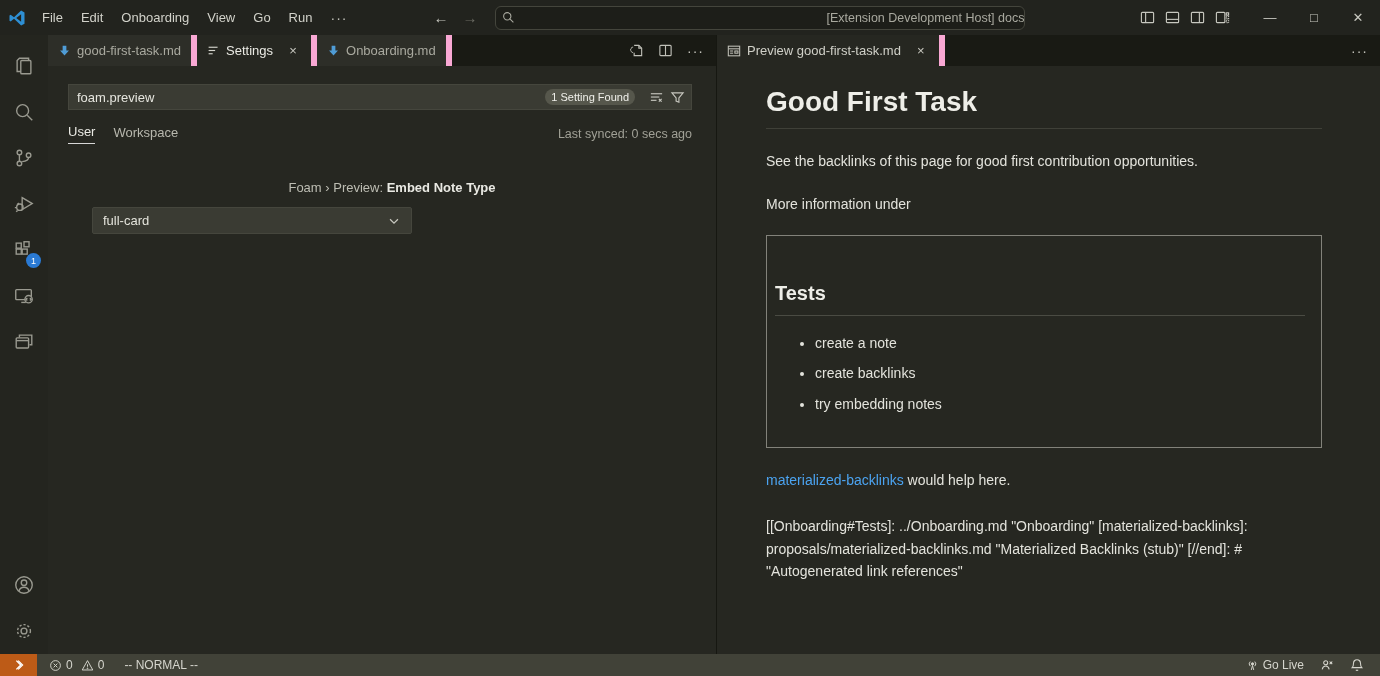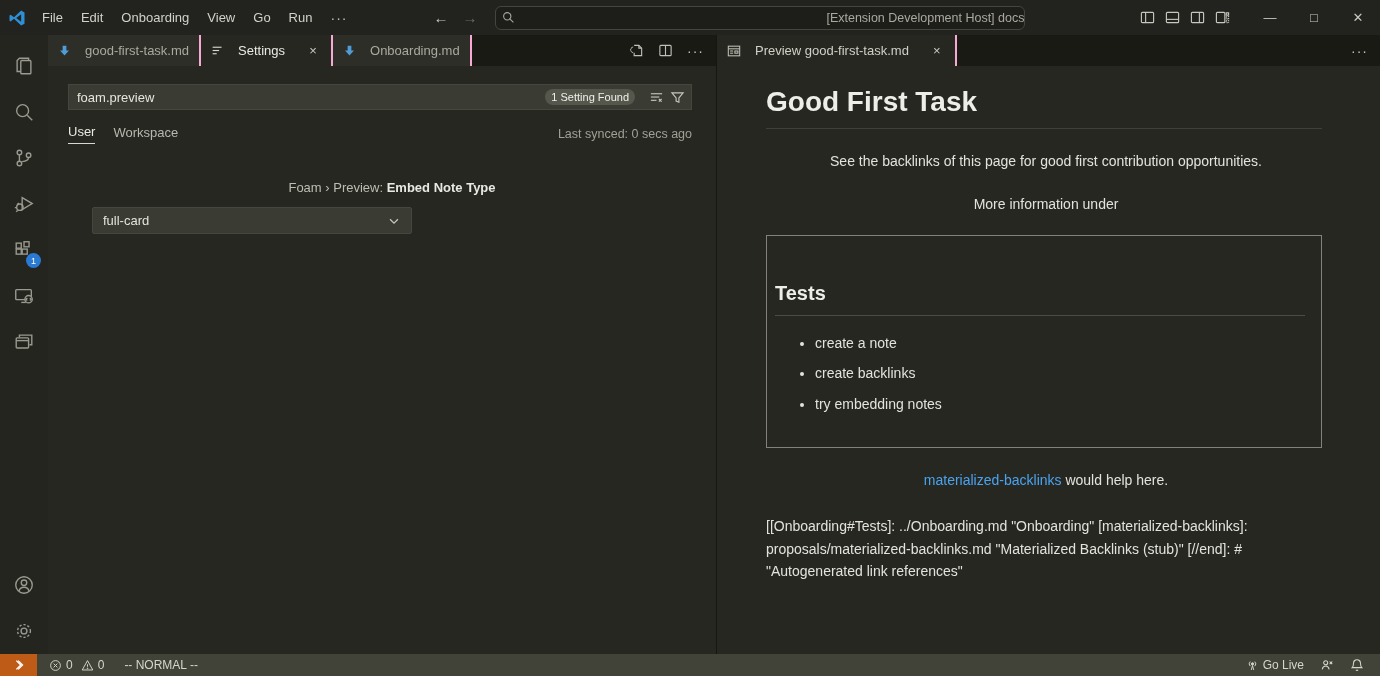--- a/index.html
+++ b/index.html
@@ -23,21 +23,21 @@
   .main { flex:1 1 auto; display:flex; min-height:0; }
   .activitybar { width:48px; background:#24251f; display:flex; flex-direction:column; align-items:center; padding-top:8px; flex:0 0 auto; }
   .ab-item { width:48px; height:46px; display:flex; align-items:center; justify-content:center; position:relative; color:#9a9a90; }
   .ab-spacer { flex:1; }
   .ab-badge { position:absolute; right:7px; bottom:5px; background:#2a7ad4; color:#fff; font-size:9px; min-width:15px; height:15px; border-radius:8px; display:flex; align-items:center; justify-content:center; }
 
   .group { display:flex; flex-direction:column; min-width:0; }
   .group-left { width:668px; flex:0 0 auto; }
   .group-right { flex:1 1 auto; border-left:1px solid #161711; }
   .tabrow { height:31px; background:#191a14; display:flex; align-items:stretch; flex:0 0 auto; }
-  .tab { display:flex; align-items:center; gap:14px; padding:0 10px; font-size:13px; color:#a9a99f; background:#2d2e28; border-right:2px solid #f9a8d4; cursor:default; }
+  .tab { display:flex; align-items:center; gap:6px; padding:0 10px; font-size:13px; color:#a9a99f; background:#2d2e28; border-right:6px solid #f9a8d4; cursor:default; }
   .tab.active { background:#262721; color:#eaeae4; }
   .tab .close { margin-left:6px; color:#c9c9c1; font-size:13px; width:16px; text-align:center; }
   .tab-actions { margin-left:auto; display:flex; align-items:center; gap:14px; padding:0 12px; color:#c0c0b8; }
   .ellipsis { font-size:14px; letter-spacing:1px; color:#c0c0b8; }
 
   
   .settings-body { flex:1; background:#262721; padding:18px 24px 0 20px; overflow:hidden; }
   .settings-search { height:26px; background:#3a3b33; border:1px solid #45463d; display:flex; align-items:center; padding:0 6px 0 8px; color:#e6e6df; font-size:13px; }
   .search-flex { flex:1; }
   .search-badge { background:#56574c; color:#f0f0ea; font-size:11px; padding:2px 6px; border-radius:8px; margin-right:8px; }
@@ -48,21 +48,21 @@
   .last-sync { margin-left:auto; color:#a0a096; font-size:12.5px; }
   .setting-item { margin:36px 0 0 24px;text-align:center; }
   .setting-title { font-size:13px; }
   .setting-cat { color:#bdbdb3; } .setting-name { color:#e9e9e3; font-weight:bold; }
   .setting-select { margin-top:12px; width:320px; height:27px; background:#3a3b33; border:1px solid #45463d; border-radius:2px; display:flex; align-items:center; padding:0 10px; color:#e4e4dc; font-size:13px; }
   .setting-select svg { margin-left:auto; }
 
   
   .preview-body { flex:1; background:#262721; color:#e3e3dc; padding:20px 40px 0 49px; overflow:hidden; font-size:14px; }
   .md-h1 { font-size:28px; font-weight:600; color:#eeeee8; padding-bottom:10px; border-bottom:1px solid #3f4038; max-width:556px; }
-  .md-p { margin-top:22px; max-width:560px; line-height:1.5;text-align:center; }
+  .md-p { margin-top:22px; max-width:560px; line-height:1.5; }
   .md-card { margin-top:20px; width:556px; border:1px solid #82827a; padding:34px 16px 24px 8px; }
   .md-h2 { font-size:20px; font-weight:600; color:#eeeee8; margin:12px 0 0 0; padding:0 0 10px 0; border-bottom:1px solid #4a4b43; }
   .md-card ul { margin:16px 0 0 40px; }
   .md-card li { margin-bottom:8px; line-height:1.6; }
   .md-link { color:#4ba3f0; cursor:pointer; }
   .md-ref { margin-top:24px; max-width:560px; line-height:1.6; }
 
   
   .statusbar { height:22px; background:#414238; display:flex; align-items:center; color:#d5d5cd; font-size:12px; flex:0 0 auto; }
   .remote-chip { width:37px; height:22px; background:#bd5b17; color:#fff; display:flex; align-items:center; justify-content:center; font-weight:bold; font-size:11px; letter-spacing:-1px; }

